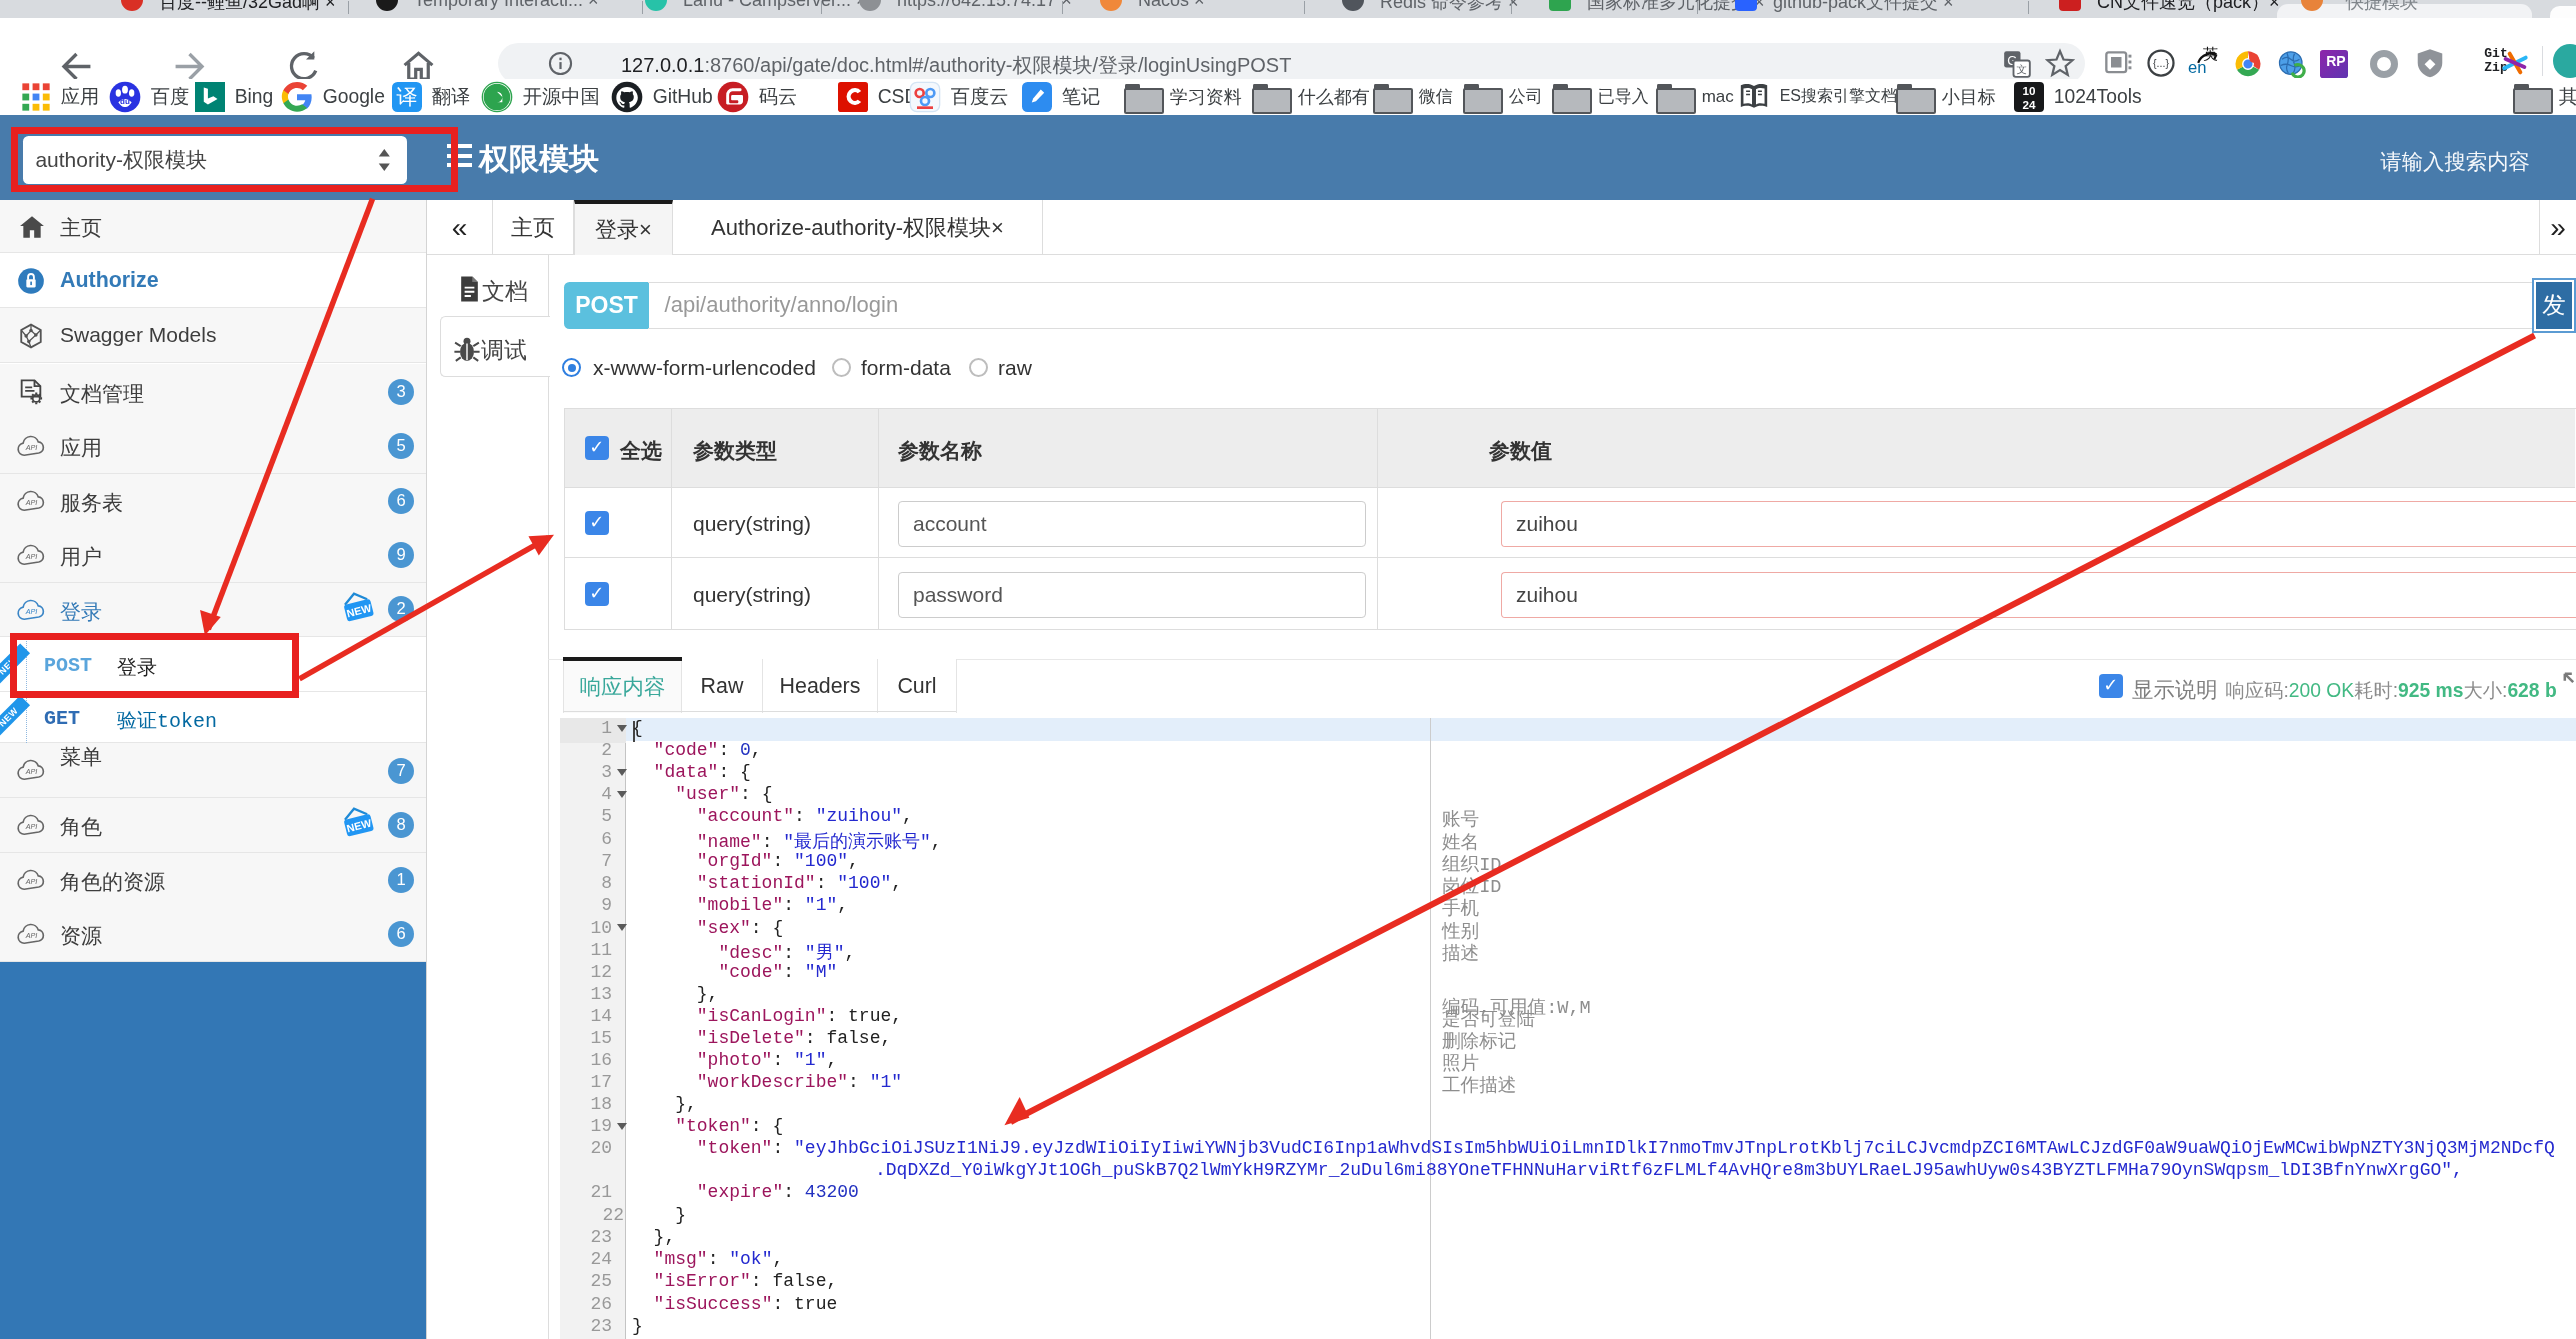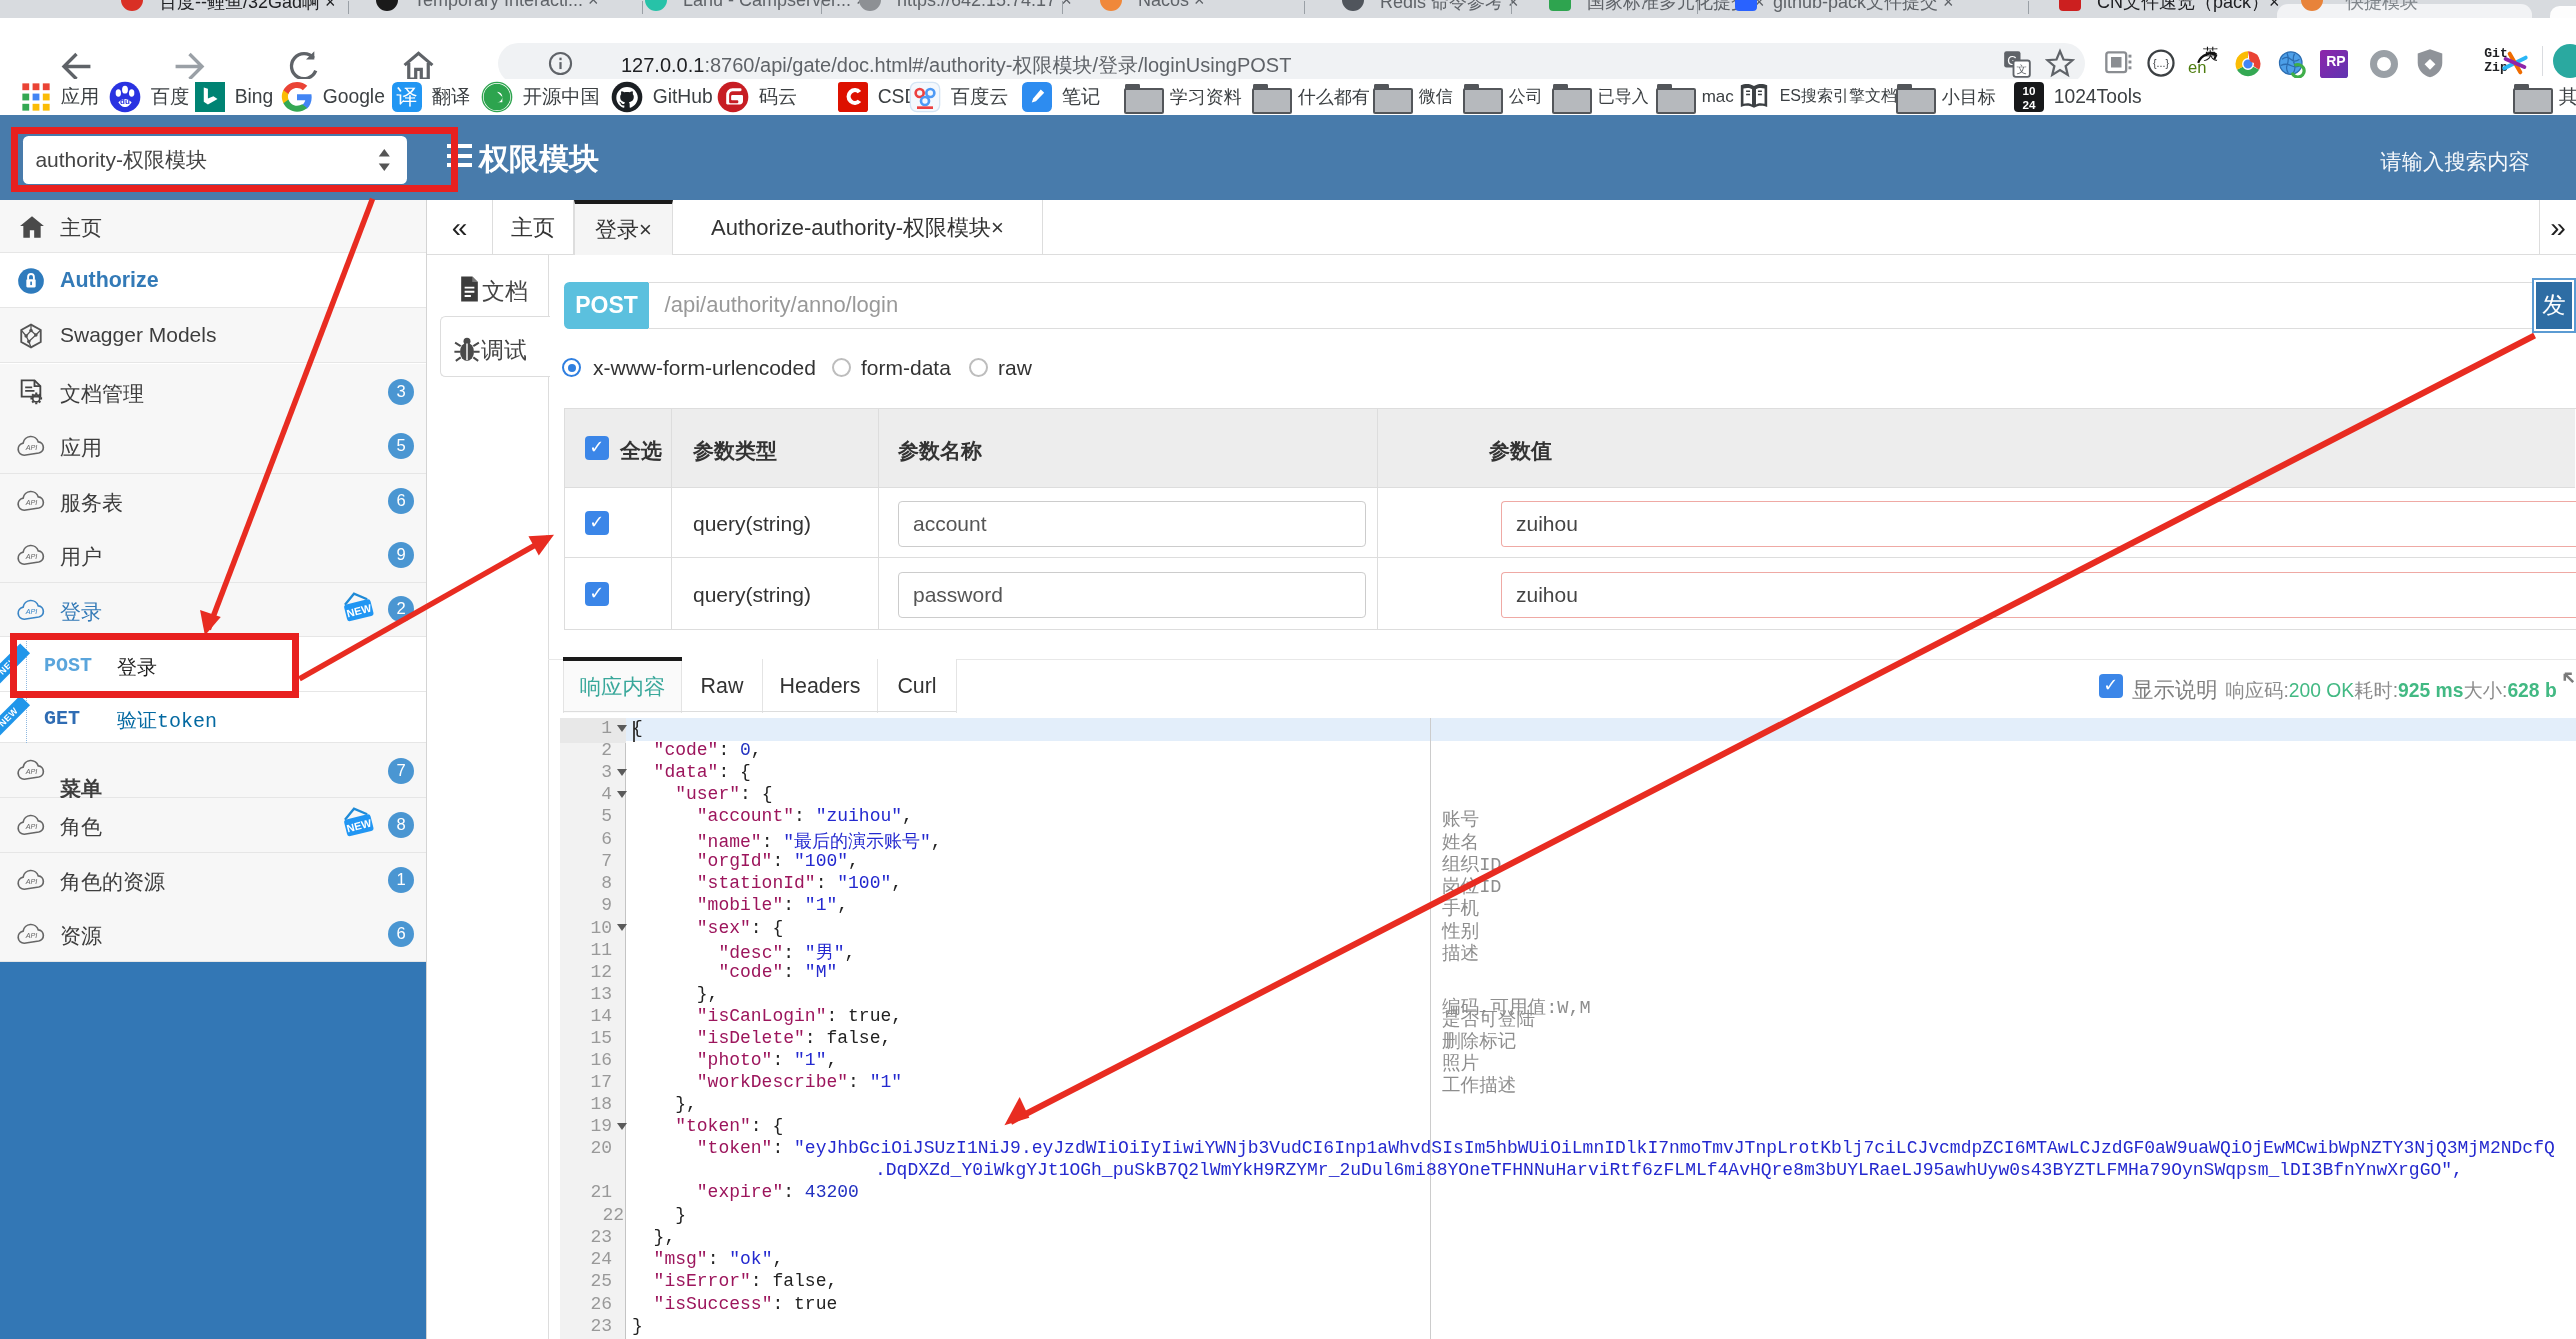--- a/index.html
+++ b/index.html
@@ -149,21 +149,21 @@
         <rect x="21" y="4" width="2.5" height="2.5" fill="#8a8d91"></rect>
         <rect x="21" y="9" width="2.5" height="2.5" fill="#8a8d91"></rect>
         <rect x="21" y="14" width="2.5" height="2.5" fill="#8a8d91"></rect>
       </svg>
     <svg class="abs" style="left:2146px;top:30px;" width="30" height="30" viewBox="0 0 24 24">
         <circle cx="12" cy="12" r="10" stroke="#3c4043" stroke-width="1.8" fill="none"></circle>
         <text x="12" y="15.5" font-size="8.5" fill="#3c4043" text-anchor="middle" font-family="Liberation Sans">{...}</text>
       </svg>
     <div class="abs" style="left:2188px;top:28px;width:33px;height:33px;">
       <span style="position:absolute;left:15px;top:-1.4px;font-size:15px;color:#111;">英</span>
-      <span style="position:absolute;left:0px;top:12.4px;font-size:16.6px;color:#4d7c0f;">en</span>
+      <span style="position:absolute;left:0px;top:12.4px;font-size:16.6px;color:#0369a1;">en</span>
       <svg style="position:absolute;left:5.5px;top:0px;" width="28" height="28" viewBox="0 0 20 20">
           <path d="M3 12 C5 6 13 4 16 6 M16 6 L12 5.5 M16 6 L14.5 9.5" stroke="#111" stroke-width="1.6" fill="none"></path>
         </svg>
     </div>
     <svg class="abs" style="left:2234px;top:32px;" width="28" height="28" viewBox="0 0 24 24">
         <circle cx="12" cy="12" r="11" fill="#fff"></circle>
         <path d="M12 1 A11 11 0 0 1 21.5 17 L14 12 Z" fill="#ea4335"></path>
         <path d="M21.5 17 A11 11 0 0 1 2.5 17 L12 12 Z" fill="#34a853"></path>
         <path d="M2.5 17 A11 11 0 0 1 12 1 L12 12 Z" fill="#fbbc05"></path>
         <circle cx="12" cy="12" r="4.5" fill="#4285f4" stroke="#fff" stroke-width="1.2"></circle>
@@ -380,21 +380,21 @@
     <div class="srow" style="top:492px;height:51px;background:#fff;">
       <div class="abs" style="left:25.5px;top:0;width:0;height:51px;border-left:1.4px dotted #8fb8e0;"></div>
       <div class="abs mono" style="left:44px;top:14.5px;font-size:20px;font-weight:bold;color:#2f6cb3;">GET</div>
       <div class="abs mono" style="left:117px;top:14.5px;font-size:20px;color:#0369a1;">验证token</div>
     </div>
     <div class="srow" style="top:543px;height:55px;">
       <svg class="apicloud" style="top:15px;" width="29" height="23.5" viewBox="0 0 26 20">
           <path d="M6.5 18.5 a5.5 5.5 0 0 1 -1 -10.9 a7 7 0 0 1 13.6 -1 a5 5 0 0 1 0.4 9.9 Z" stroke="#666" stroke-width="1.5" fill="none"></path>
           <text x="13" y="14" font-size="6.5" font-style="italic" fill="#666" text-anchor="middle" font-family="Liberation Sans">API</text>
         </svg>
-      <div class="txt" style="top:32px;font-weight:bold;">菜单</div>
+      <div class="txt" style="top:0;">菜单</div>
       <div class="badge" style="top:14.5px;">7</div>
     </div>
     <div class="srow" style="top:598px;height:55px;">
       <svg class="apicloud" style="top:14.5px;" width="29" height="23.5" viewBox="0 0 26 20">
           <path d="M6.5 18.5 a5.5 5.5 0 0 1 -1 -10.9 a7 7 0 0 1 13.6 -1 a5 5 0 0 1 0.4 9.9 Z" stroke="#666" stroke-width="1.5" fill="none"></path>
           <text x="13" y="14" font-size="6.5" font-style="italic" fill="#666" text-anchor="middle" font-family="Liberation Sans">API</text>
         </svg>
       <div class="txt" style="top:15px;">角色</div>
       <svg class="abs" style="left:339px;top:5.5px;" width="39" height="40" viewBox="0 0 27 28">
           <g transform="rotate(-14 13 14)">

